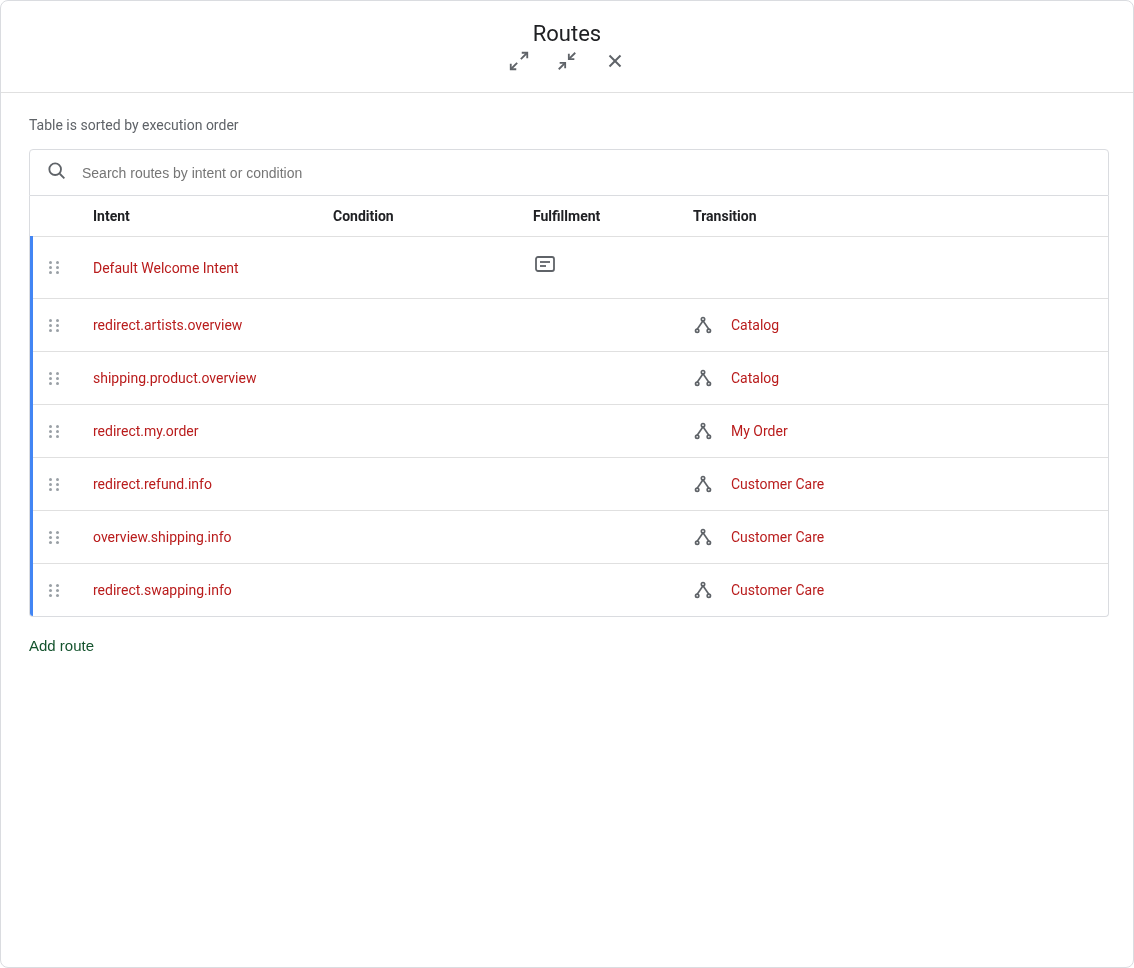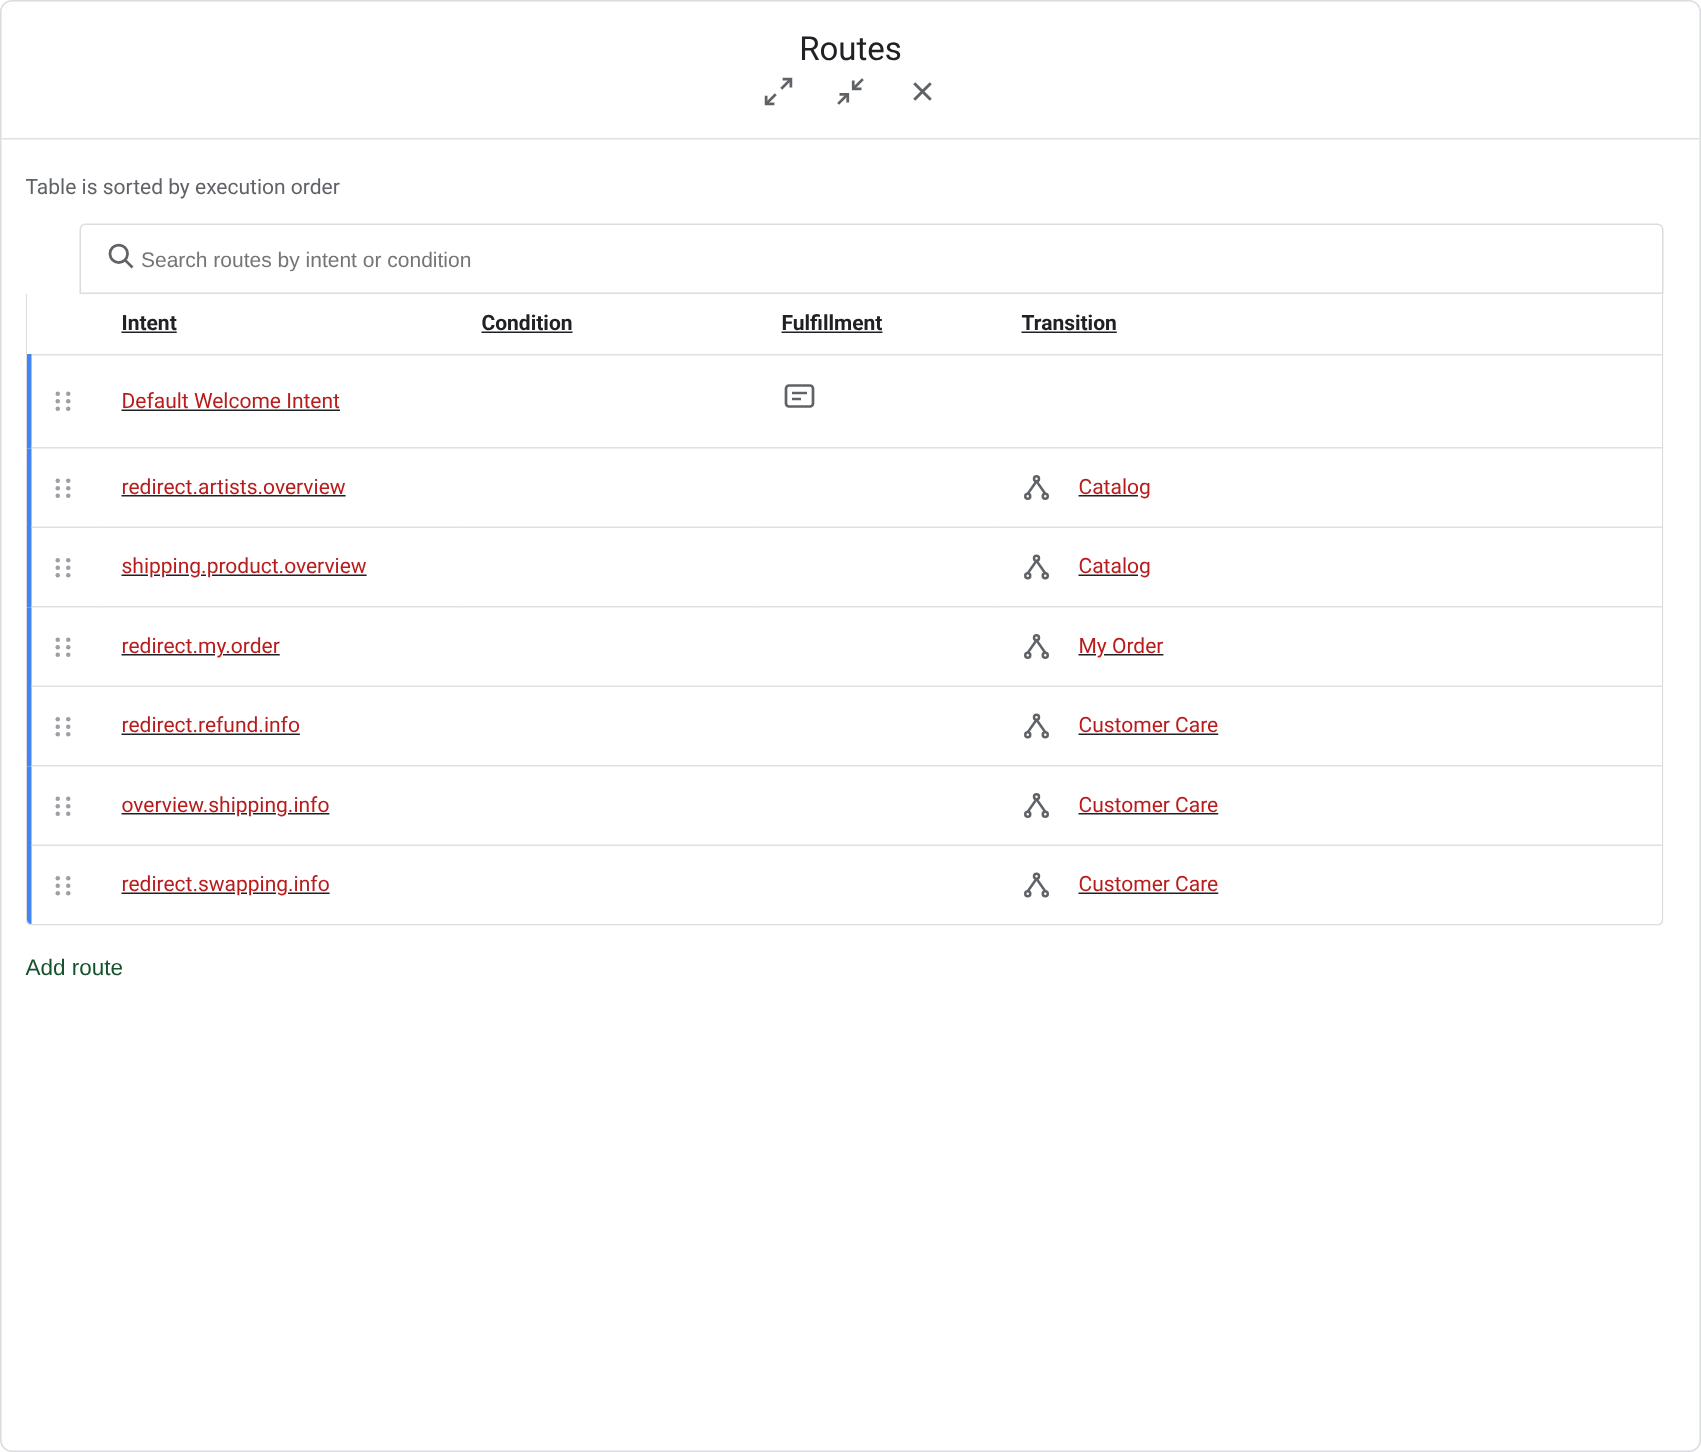--- a/index.html
+++ b/index.html
@@ -44,59 +44,57 @@
       cursor: pointer;
       color: #5f6368;
       font-size: 20px;
       display: flex;
       align-items: center;
       justify-content: center;
       padding: 4px;
       border-radius: 4px;
     }
     .dialog-body {
-      padding: 24px 24px 0 16px;
+      padding: 24px 24px 0 28px;
       flex: 1;
       display: flex;
       flex-direction: column;
     }
     .sort-label {
       font-size: 14px;
       color: #5f6368;
       margin-bottom: 16px;
     }
     .search-bar {
       display: flex;
       align-items: center;
       border: 1px solid #dadce0;
       border-radius: 4px 4px 0 0;
       padding: 10px 16px;
       background: #fff;
-      gap: 4px;
-      margin-left: 36px;
+      gap: 16px;
     }
     .search-icon {
       color: #5f6368;
       font-size: 20px;
       flex-shrink: 0;
     }
     .search-input {
       border: none;
       outline: none;
       font-size: 14px;
       color: #5f6368;
       flex: 1;
       background: transparent;
     }
     .table-container {
       border: 1px solid #dadce0;
       border-top: none;
       border-radius: 0 0 4px 4px;
       overflow: hidden;
-      text-decoration: underline;
     }
     .table {
       width: 100%;
       border-collapse: collapse;
     }
     .table thead tr {
       border-bottom: 1px solid #e0e0e0;
     }
     .table thead th {
       text-align: left;

